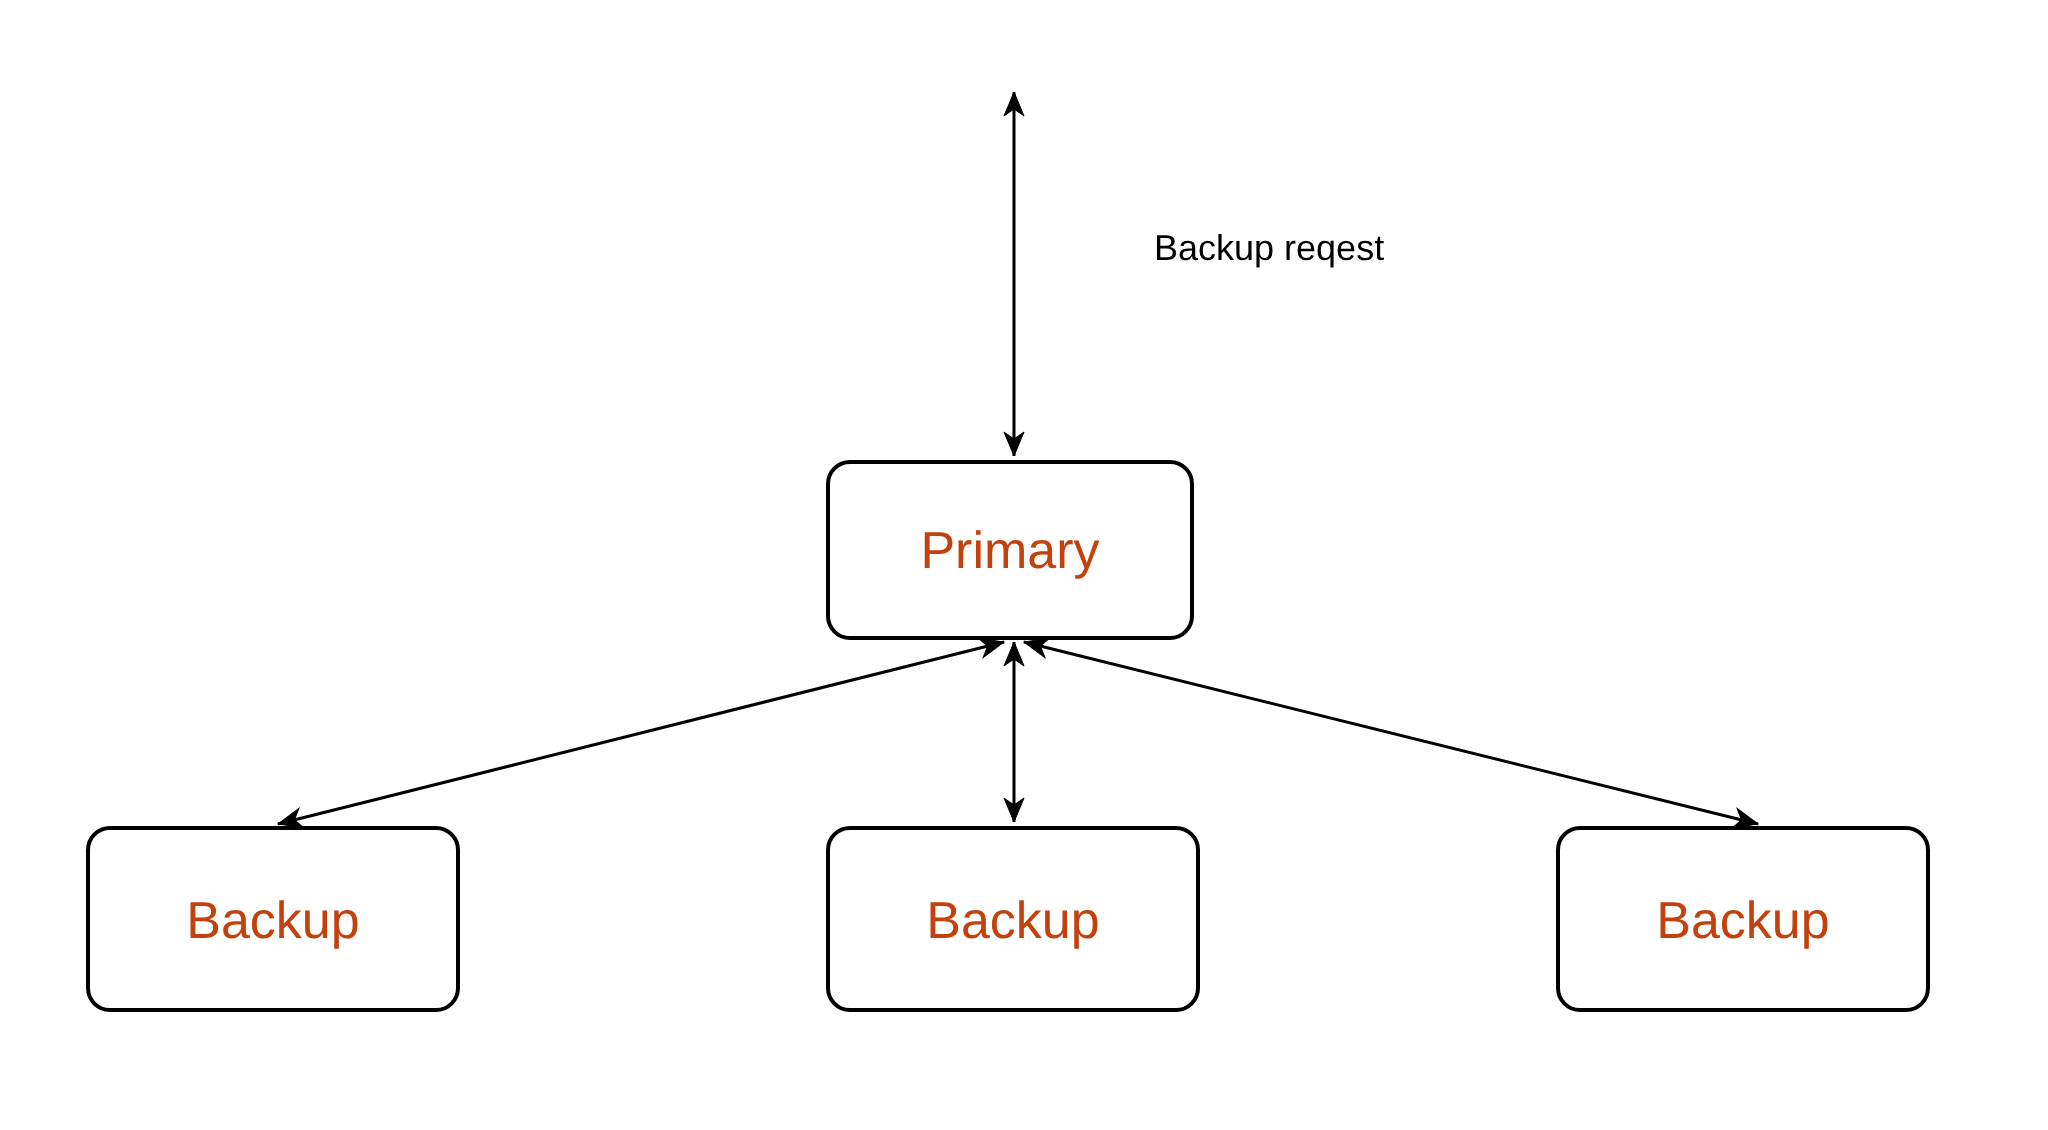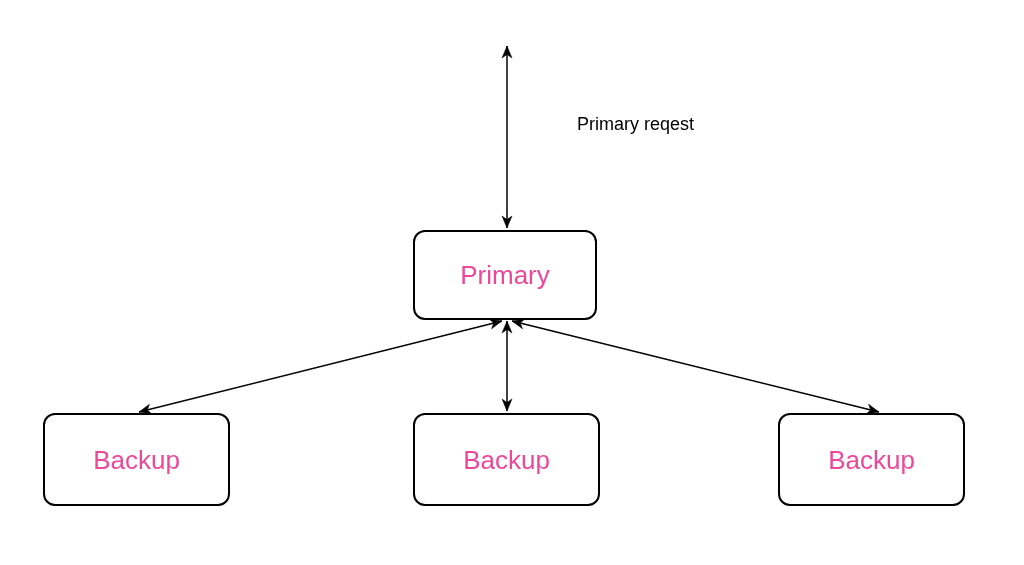--- a/index.html
+++ b/index.html
@@ -24,21 +24,21 @@
   }
   .node {
     position: absolute;
     box-sizing: border-box;
     background: #ffffff;
     border: 2px solid #000000;
     border-radius: 12px;
     display: flex;
     align-items: center;
     justify-content: center;
-    color: #ec4899;
+    color: #c2410c;
     font-size: 26px;
     line-height: 1;
     white-space: nowrap;
   }
   .node-primary  { left: 413px; top: 230px; width: 184px; height: 90px; }
   .node-backup-1 { left: 43px;  top: 413px; width: 187px; height: 93px; }
   .node-backup-2 { left: 413px; top: 413px; width: 187px; height: 93px; }
   .node-backup-3 { left: 778px; top: 413px; width: 187px; height: 93px; }
   .edge-label {
     position: absolute;
@@ -68,21 +68,21 @@
 
     <line class="connector" x1="507" y1="46" x2="507" y2="228" marker-start="url(#arrowhead)" marker-end="url(#arrowhead)"></line>
 
     <line class="connector" x1="502" y1="321" x2="139" y2="412" marker-start="url(#arrowhead)" marker-end="url(#arrowhead)"></line>
 
     <line class="connector" x1="507" y1="321" x2="507" y2="411" marker-start="url(#arrowhead)" marker-end="url(#arrowhead)"></line>
 
     <line class="connector" x1="512" y1="321" x2="879" y2="412" marker-start="url(#arrowhead)" marker-end="url(#arrowhead)"></line>
   </svg>
 
-  <div class="edge-label">Primary reqest</div>
+  <div class="edge-label">Backup reqest</div>
 
   <div class="node node-primary">
     <span>Primary</span>
   </div>
 
   <div class="node node-backup-1">
     <span>Backup</span>
   </div>
 
   <div class="node node-backup-2">

